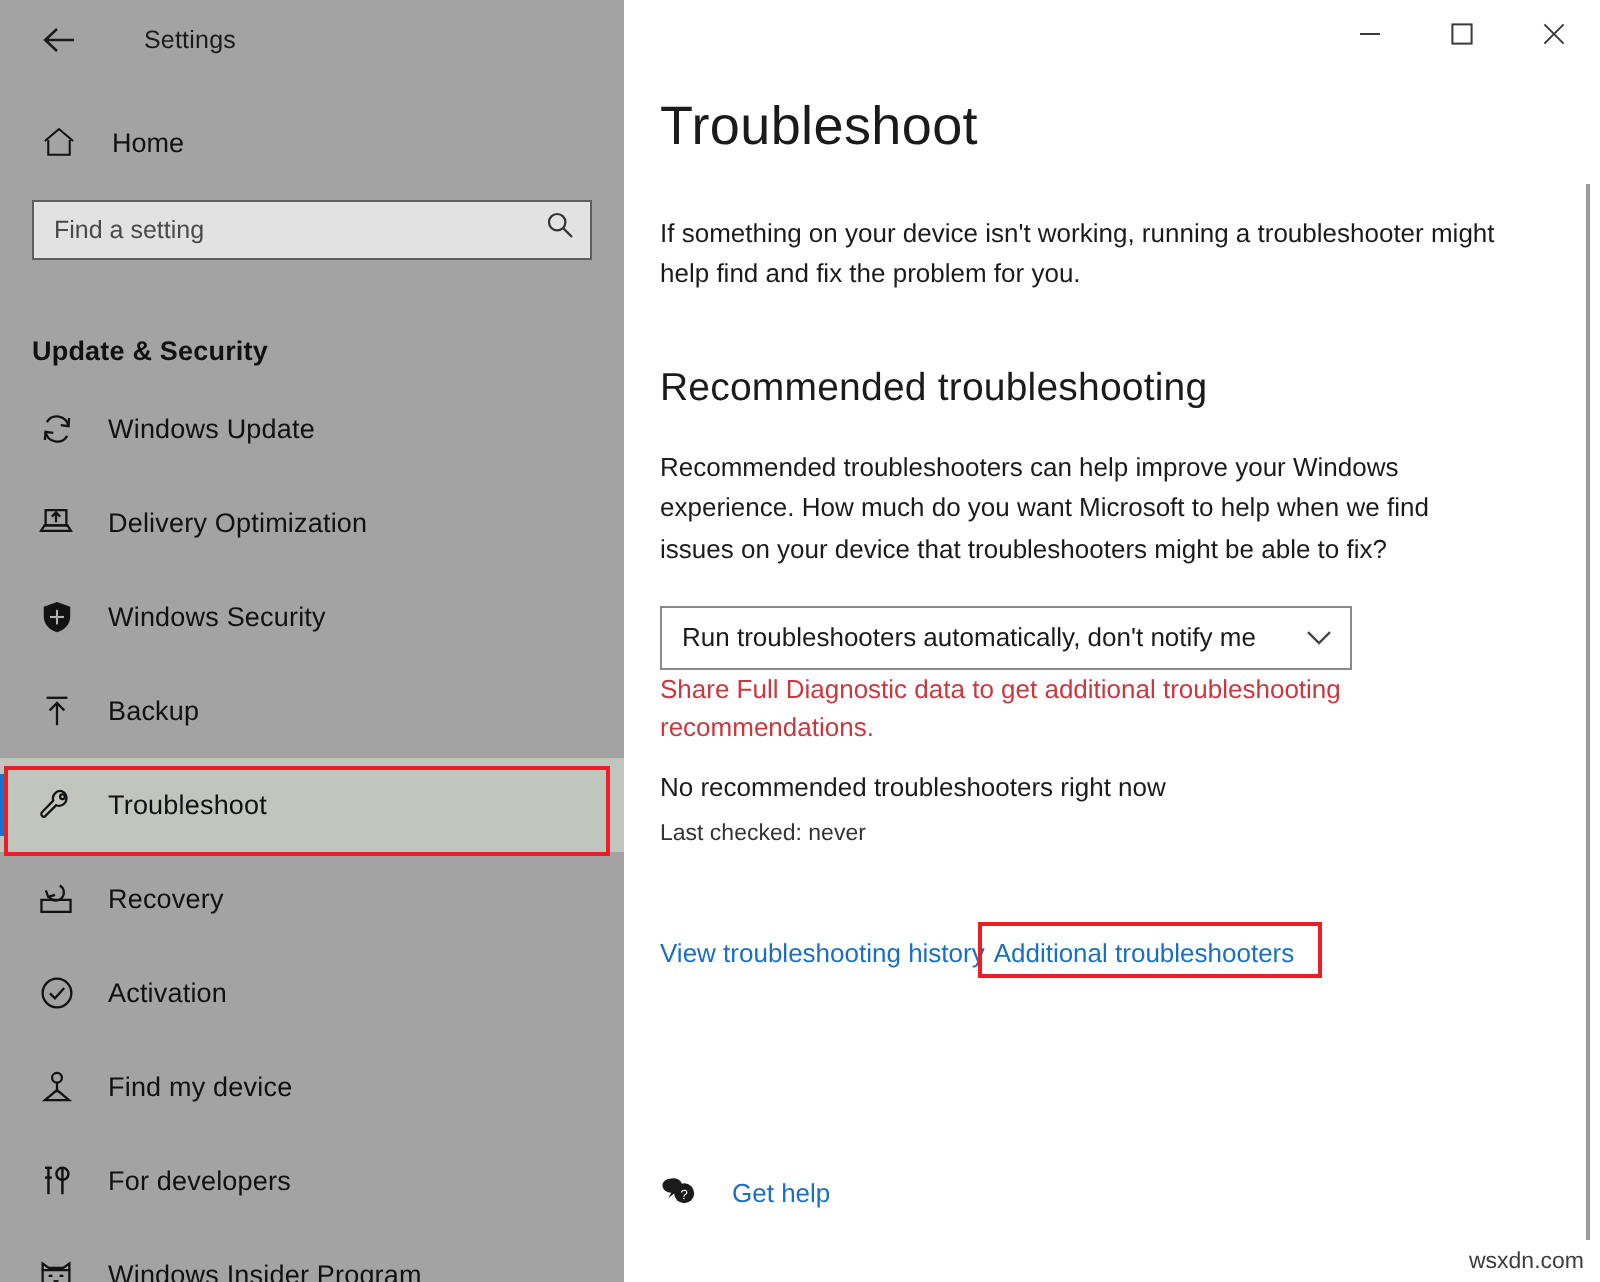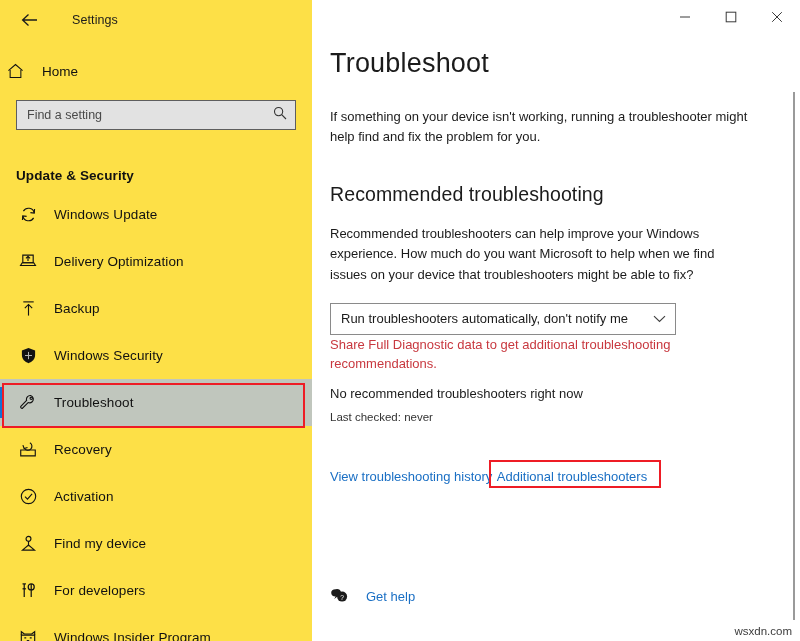--- a/index.html
+++ b/index.html
@@ -8,36 +8,36 @@
     font-family: "Liberation Sans", sans-serif;
     background: #ffffff;
     overflow: hidden;
   }
   .window { position: relative; width: 800px; height: 641px; display: flex; }
 
   
   .sidebar {
     position: relative;
     width: 312px; height: 641px;
-    background: #fde047;
+    background: #a3a3a3;
     flex: 0 0 312px;
     overflow: hidden;
   }
   .titlebar-left {
     height: 40px; display: flex; align-items: center; padding-left: 14px;
   }
   .back-arrow {
     width: 30px; height: 26px; display: flex; align-items: center; justify-content: center;
     color: #1b1b1b;
   }
   .app-title {
     font-size: 12.5px; color: #1b1b1b; margin-left: 28px; letter-spacing: .1px;
   }
   .home-row {
-    display: flex; align-items: center; height: 38px; margin-top: 12px;
+    display: flex; align-items: center; height: 38px; padding-left: 14px; margin-top: 12px;
   }
   .home-row .ico { width: 30px; display: flex; align-items: center; justify-content: center; color: #111; }
   .home-row .lbl { font-size: 13.5px; color: #111; margin-left: 12px; }
 
   .search-wrap { padding: 10px 16px 16px 16px; }
   .search-box {
     position: relative; height: 30px; background: #e2e2e2;
     border: 1px solid #5e5e5e; display: flex; align-items: center;
   }
   .search-box input {
@@ -192,38 +192,38 @@
             <path d="M4 2.2 H15 V10.3 H4 Z"></path>
             <path d="M1.6 13.2 H17.4 L15.6 10.3 H3.4 Z"></path>
             <path d="M9.5 8.6 V3.6 M7.3 5.6 L9.5 3.4 L11.7 5.6"></path>
           </svg>
         </span>
         <span class="lbl">Delivery Optimization</span>
       </div>
 
       <div class="nav-item">
         <span class="ico">
+          <svg width="17" height="17" viewBox="0 0 18 18" fill="currentColor">
+            <path d="M9 1.1 L16 3.6 V8.6 C16 13 12.9 15.9 9 17.1 C5.1 15.9 2 13 2 8.6 V3.6 Z"></path>
+            <path d="M9 5.2 V12.9" stroke="#b2b2b2" stroke-width="1.1"></path>
+            <path d="M5.3 9 H12.7" stroke="#b2b2b2" stroke-width="1.1"></path>
+          </svg>
+        </span>
+        <span class="lbl">Windows Security</span>
+      </div>
+
+      <div class="nav-item">
+        <span class="ico">
           <svg width="15" height="17" viewBox="0 0 15 18" fill="none" stroke="currentColor" stroke-width="1.2">
             <path d="M2 2 H13"></path>
             <path d="M7.5 16.5 V5"></path>
             <path d="M3.6 8.7 L7.5 4.7 L11.4 8.7"></path>
           </svg>
         </span>
         <span class="lbl">Backup</span>
-      </div>
-
-      <div class="nav-item">
-        <span class="ico">
-          <svg width="17" height="17" viewBox="0 0 18 18" fill="currentColor">
-            <path d="M9 1.1 L16 3.6 V8.6 C16 13 12.9 15.9 9 17.1 C5.1 15.9 2 13 2 8.6 V3.6 Z"></path>
-            <path d="M9 5.2 V12.9" stroke="#b2b2b2" stroke-width="1.1"></path>
-            <path d="M5.3 9 H12.7" stroke="#b2b2b2" stroke-width="1.1"></path>
-          </svg>
-        </span>
-        <span class="lbl">Windows Security</span>
       </div>
 
       <div class="nav-item selected">
         <span class="ico">
           <svg width="17" height="17" viewBox="0 0 18 18" fill="none" stroke="currentColor" stroke-width="1.2">
             <path d="M11.3 1.6 A4 4 0 0 1 12.9 8.2 A4 4 0 0 1 8.6 9.1 L2.4 15.3 A1.6 1.6 0 0 1 0.9 13 L7 6.7 A4 4 0 0 1 11.3 1.6 Z"></path>
             <circle cx="11.9" cy="4.6" r="1.25"></circle>
           </svg>
         </span>
         <span class="lbl">Troubleshoot</span>

